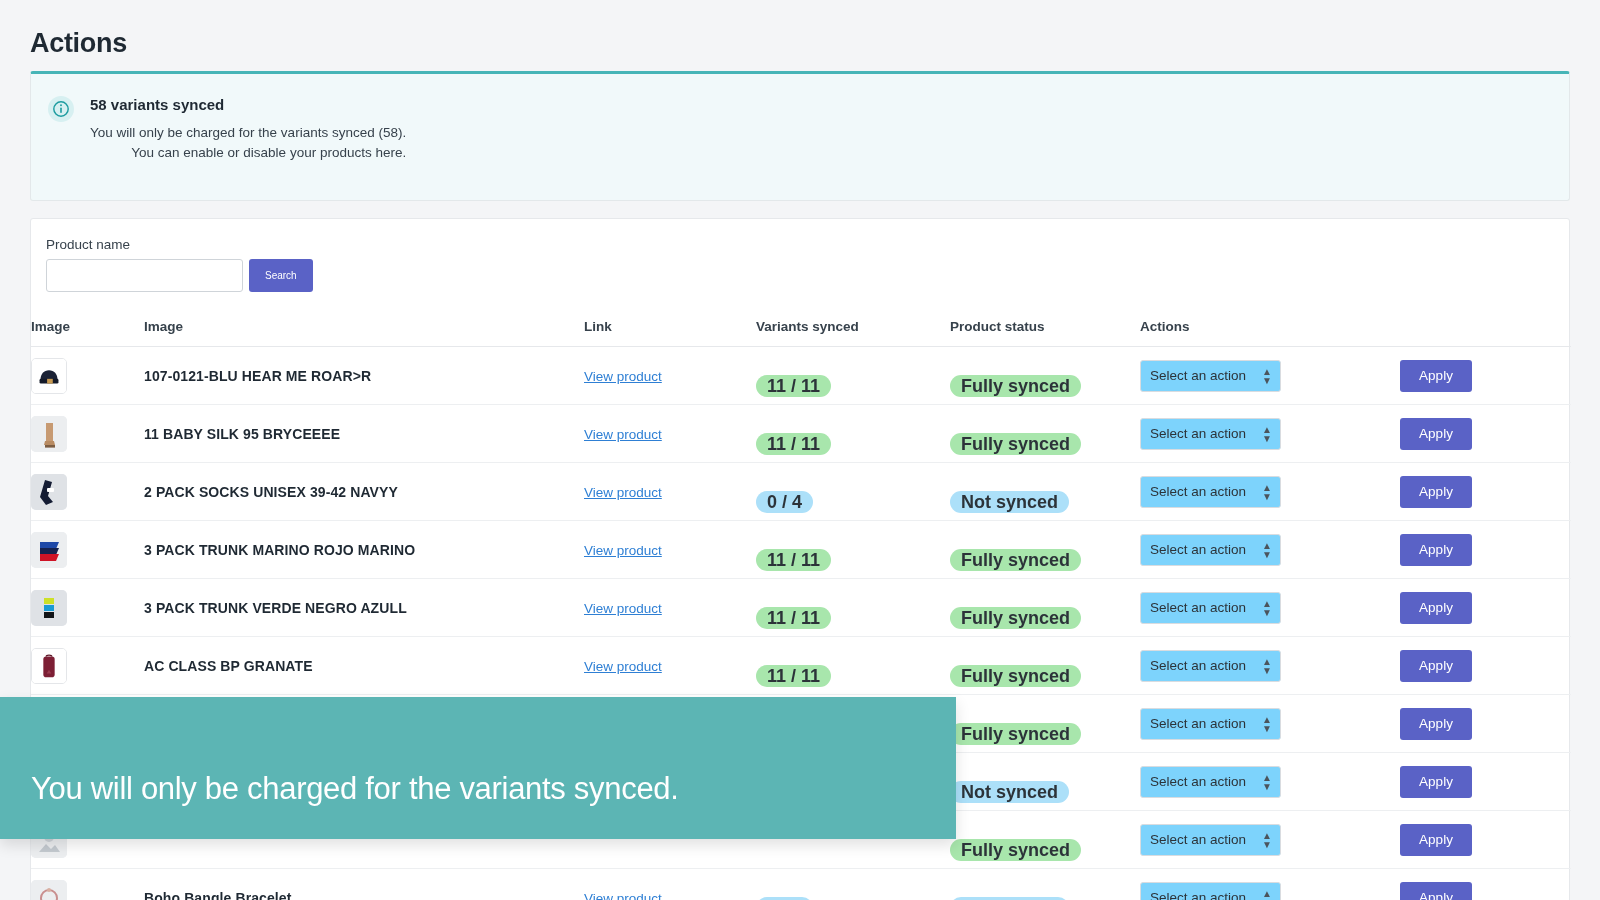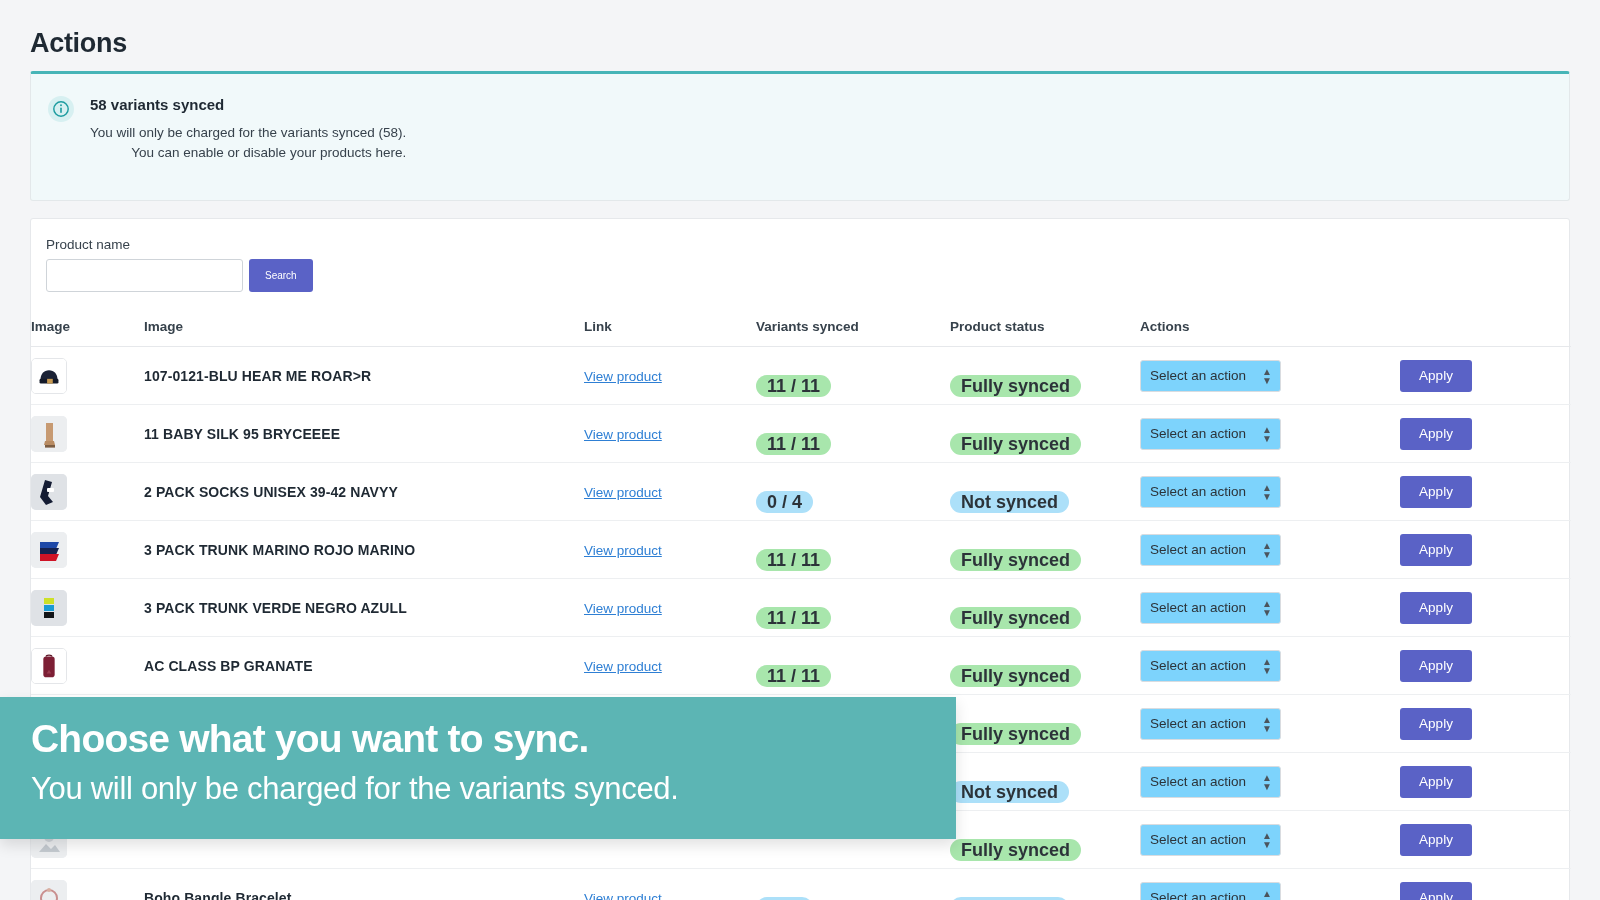--- a/index.html
+++ b/index.html
@@ -473,17 +473,16 @@
             <td class="col-var"><span class="badge blue">0 / 1</span></td>
             <td class="col-stat"><span class="badge blue">Not synced</span></td>
             <td class="col-act"><span class="select-wrap"><select class="action-select"><option>Select an action</option></select><span class="select-arrows">▲<br>▼</span></span></td>
             <td class="col-apply"><button class="apply-btn">Apply</button></td>
           </tr>
         </tbody>
     </table>
   </div>
 
   <div class="promo">
-    <div class="promo-h">Choose what you want to sync.</div>
     <div class="promo-sub">You will only be charged for the variants synced.</div>
   </div>
 
 </div>
 
 </body></html>

